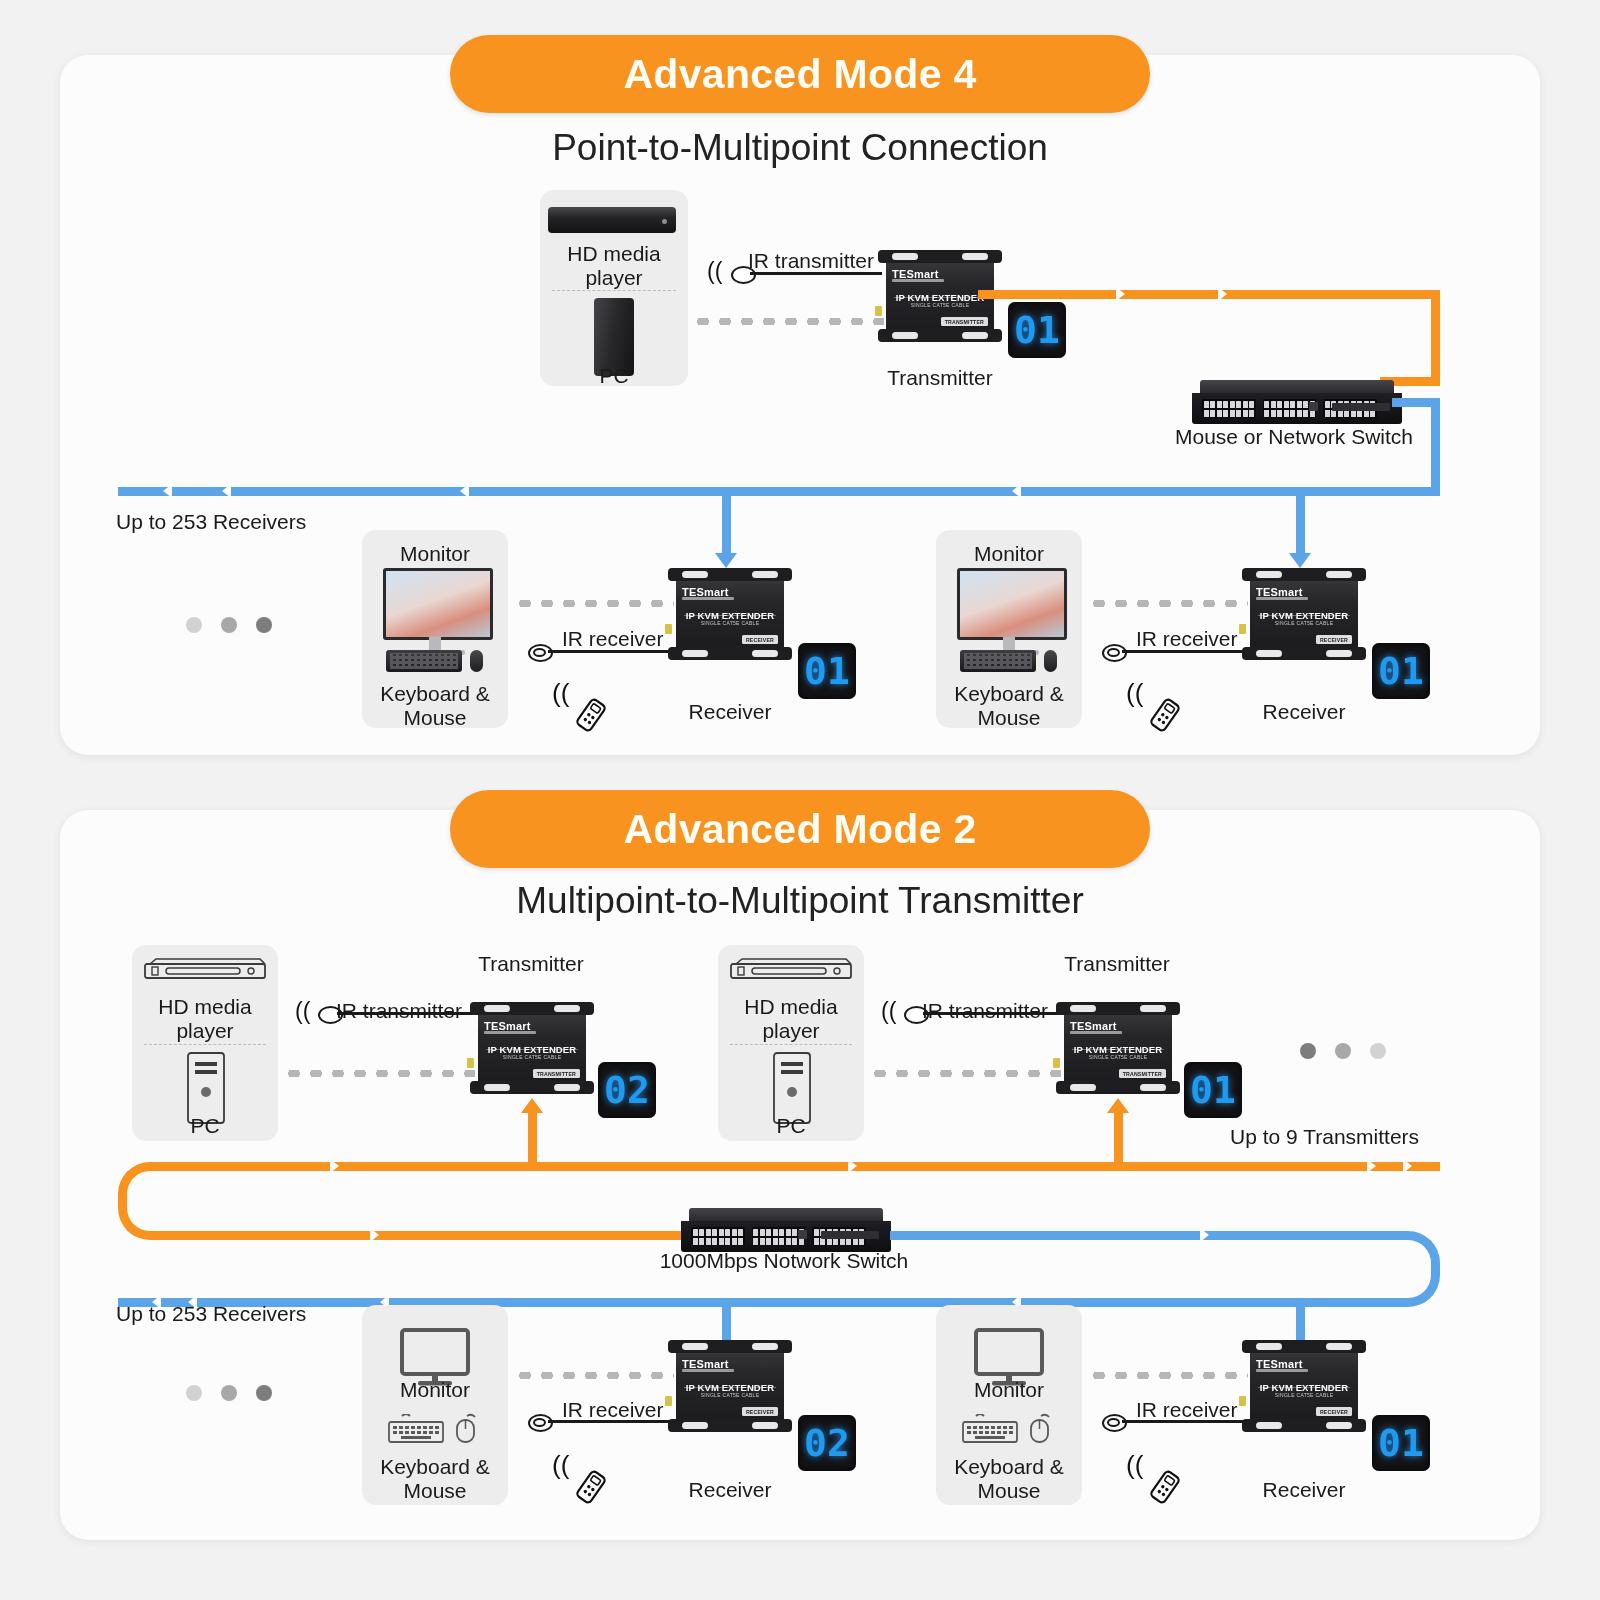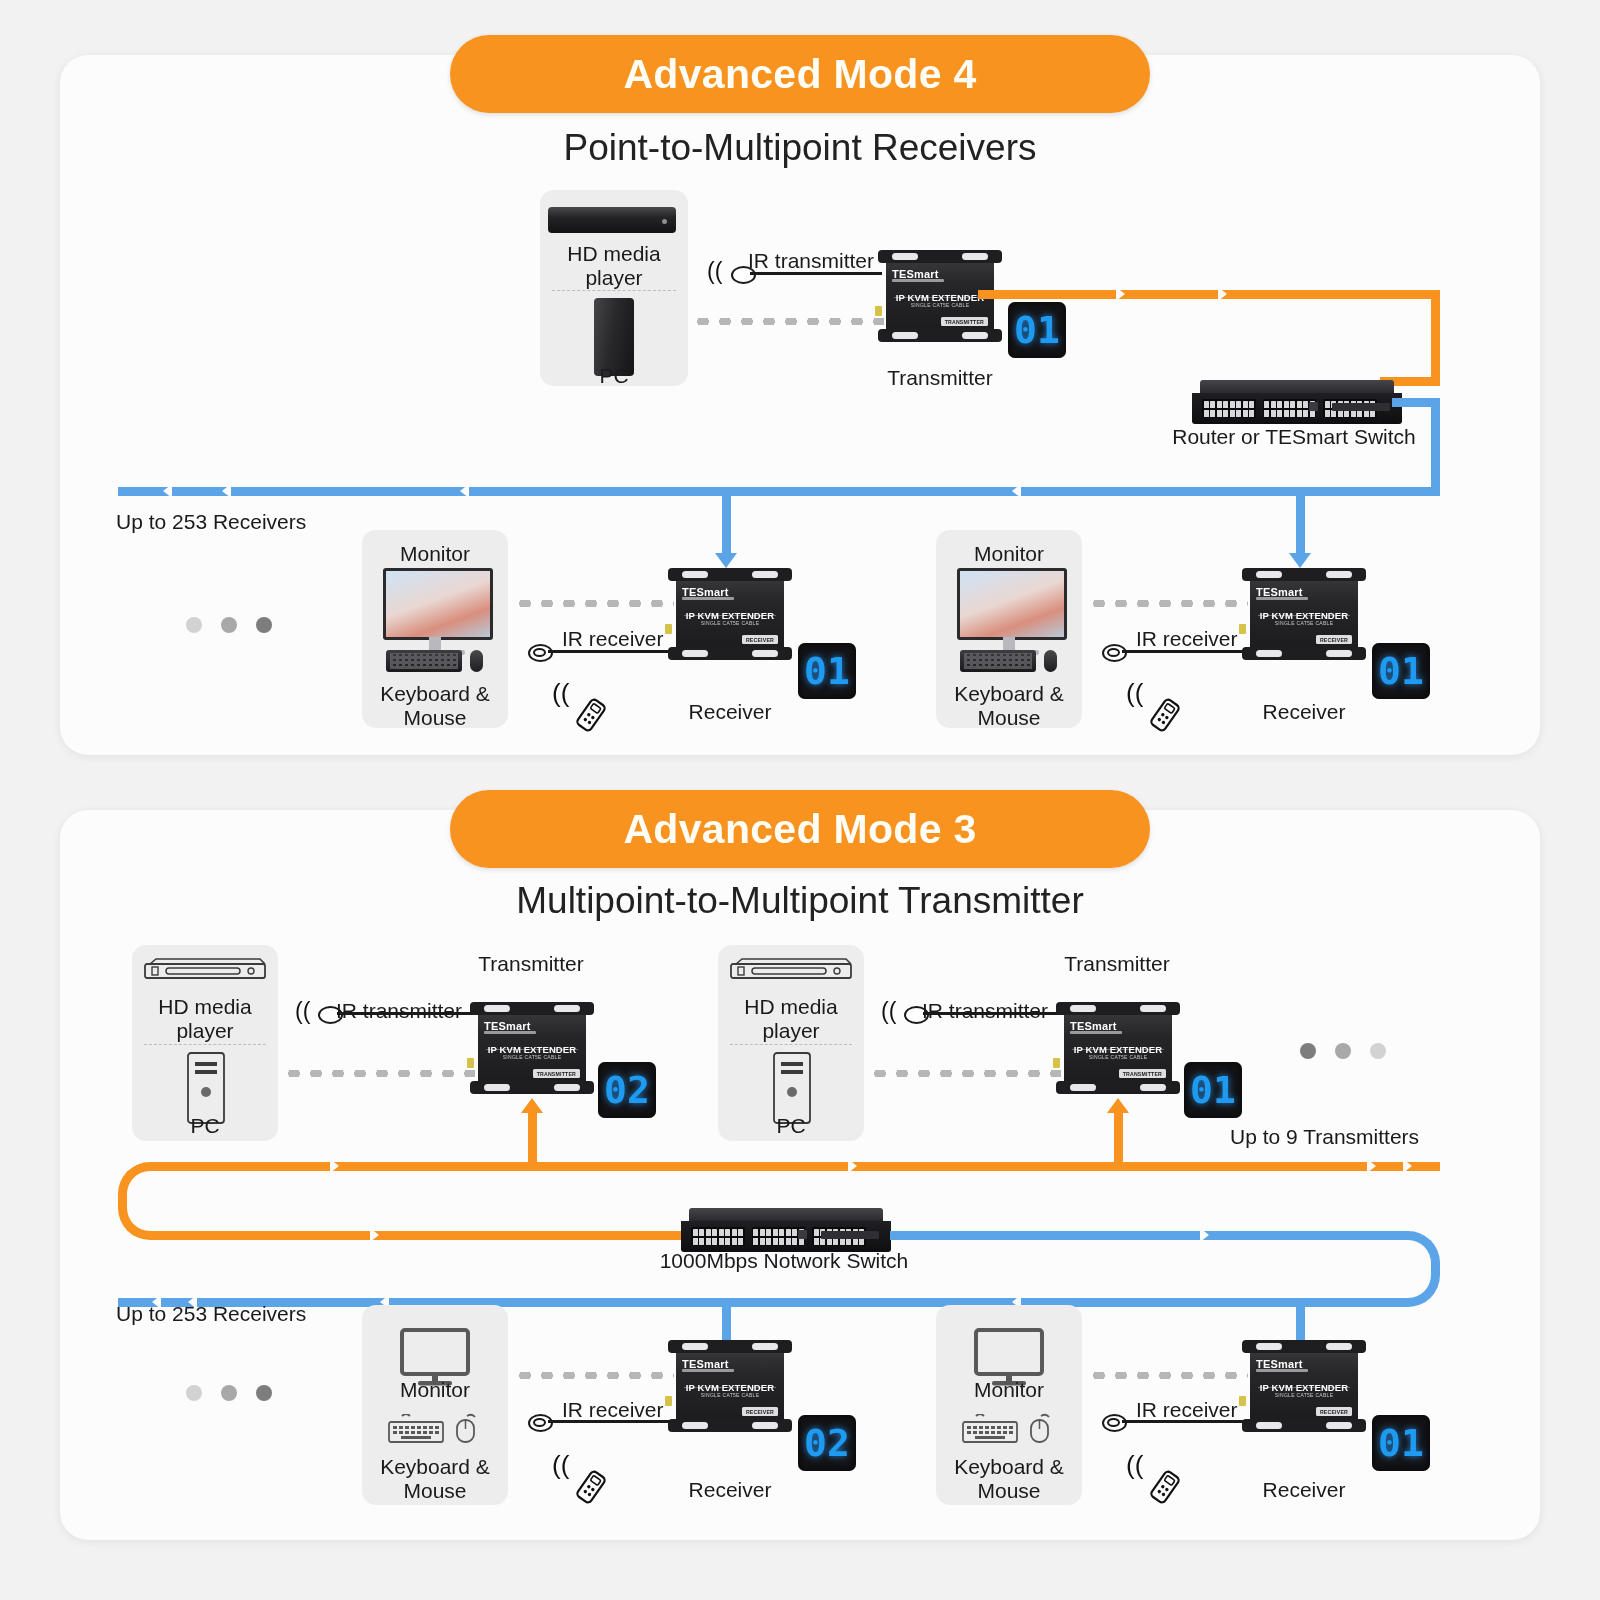--- a/index.html
+++ b/index.html
@@ -226,21 +226,21 @@
   .nsw .led{
     position:absolute;right:84px;top:9px;width:9px;height:9px;
     background:#3a3a40;border-radius:1px;
   }
 </style>
 </head>
 <body>
 
 <div class="panel" id="panel1"></div>
 <div class="badge" id="badge1">Advanced Mode 4</div>
-<div class="subtitle" id="sub1">Point-to-Multipoint Receivers</div>
+<div class="subtitle" id="sub1">Point-to-Multipoint Connection</div>
 
 <div class="card" style="left:540px;top:190px;width:148px;height:196px;"></div>
 <div class="mediaplayer" style="left:548px;top:207px;"></div>
 <div class="txt c" style="left:614px;top:242px;text-align:center;white-space:pre;">HD media
 player</div>
 <div class="dashsep" style="left:552px;top:290px;width:124px;"></div>
 <div class="pctower" style="left:594px;top:298px;"></div>
 <div class="txt c" style="left:614px;top:364px;">PC</div>
 
 <div class="ir-wave" style="left:707px;top:260px;">((</div>
@@ -311,21 +311,21 @@
           <b></b>
           <b></b>
           <b></b>
           <b></b>
         </div>
     </div>
     <div class="led"></div>
     <div class="slot"></div>
   </div>
 </div>
-<div class="txt c" style="left:1294px;top:425px;">Router or TESmart Switch</div>
+<div class="txt c" style="left:1294px;top:425px;">Mouse or Network Switch</div>
 
 <div class="ln blue" style="left:1392px;top:398px;width:48px;height:9px;"></div>
 <div class="ln blue" style="left:1431px;top:398px;width:9px;height:92px;"></div>
 <div class="ln blue" style="left:118px;top:487px;width:1322px;height:9px;"></div>
 <div class="chev l" style="left:163px;top:484px;"></div>
 <div class="chev l" style="left:222px;top:484px;"></div>
 <div class="chev l" style="left:460px;top:484px;"></div>
 <div class="chev l" style="left:1012px;top:484px;"></div>
 <div class="txt" style="left:116px;top:510px;">Up to 253 Receivers</div>
 
@@ -438,21 +438,21 @@
   <div class="modelsub">SINGLE CAT5E CABLE</div>
   <div class="tag">RECEIVER</div>
   <div class="port"></div>
 </div>
 <div class="txt c" style="left:1304px;top:700px;">Receiver</div>
 <div class="seg" style="left:1372px;top:643px;">
   <span class="d">01</span>
 </div>
 
 <div class="panel" id="panel2"></div>
-<div class="badge" id="badge2">Advanced Mode 3</div>
+<div class="badge" id="badge2">Advanced Mode 2</div>
 <div class="subtitle" id="sub2">Multipoint-to-Multipoint Transmitter</div>
 
 <div class="card" style="left:132px;top:945px;width:146px;height:196px;"></div>
 <svg class="la" style="left:144px;top:958px;" width="122" height="26" viewBox="0 0 122 26">
   <rect x="1" y="6" width="120" height="14" rx="2" fill="none" stroke="#3b3b3b" stroke-width="1.8"></rect>
   <path d="M6 6 L12 1 L116 1 L121 6" fill="none" stroke="#3b3b3b" stroke-width="1.6"></path>
   <rect x="22" y="10" width="74" height="6" rx="3" fill="none" stroke="#3b3b3b" stroke-width="1.5"></rect>
   <rect x="8" y="9" width="6" height="8" fill="none" stroke="#3b3b3b" stroke-width="1.4"></rect>
   <circle cx="107" cy="13" r="3" fill="none" stroke="#3b3b3b" stroke-width="1.4"></circle>
 </svg>

